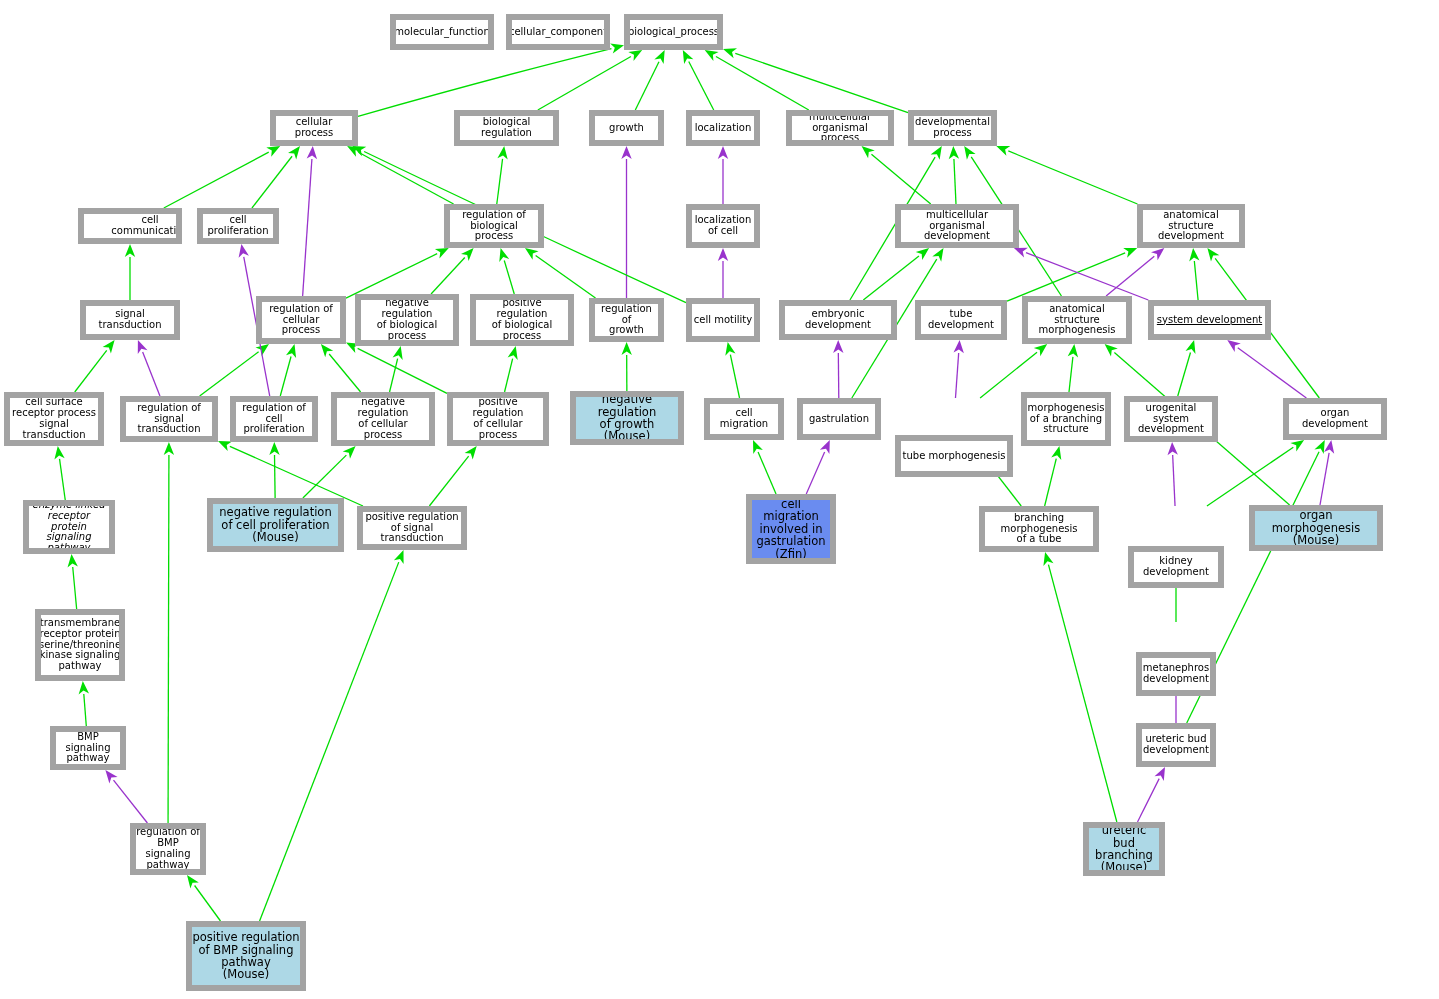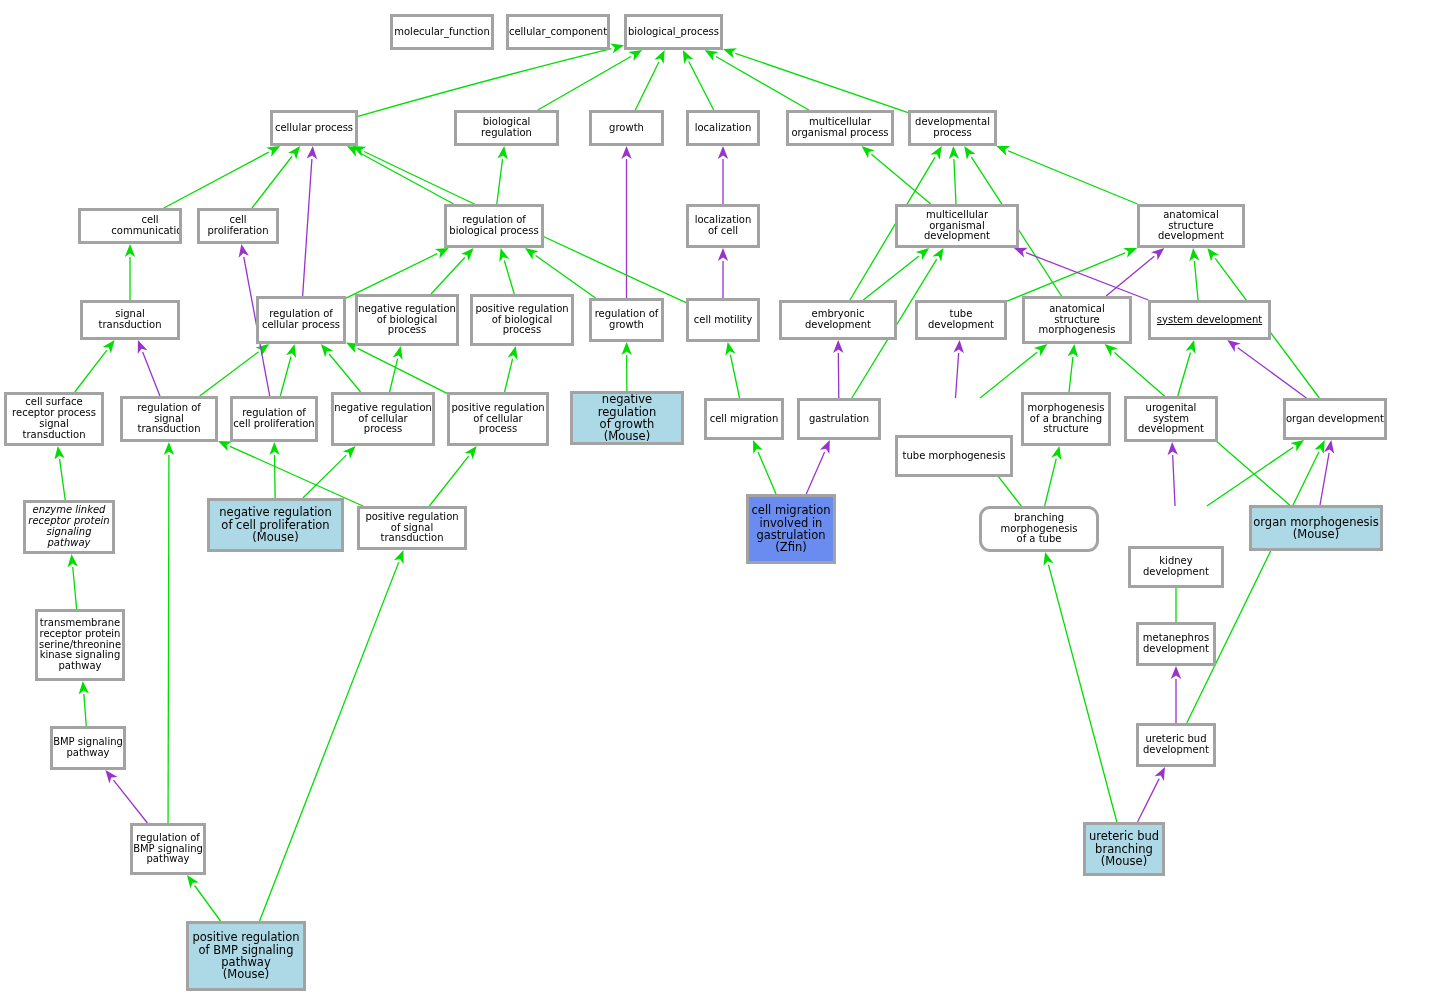--- a/index.html
+++ b/index.html
@@ -3,21 +3,21 @@
 <meta charset="utf-8">
 <style>
   html,body{margin:0;padding:0;background:#ffffff;}
   body{
     width:1439px;height:999px;position:relative;overflow:hidden;
     font-family:"DejaVu Sans","Liberation Sans",sans-serif;
   }
   #graph{position:absolute;left:0;top:0;width:1439px;height:999px;}
   .node-box{
     position:absolute;box-sizing:border-box;
-    border:3px solid #a3a3a3;background:#ffffff;
+    border:6px solid #a3a3a3;background:#ffffff;
     display:flex;align-items:center;justify-content:center;
     text-align:center;line-height:1.08;
     color:#000;
     white-space:pre-line;
     overflow:hidden;
   }
   .node-box.plain{font-size:10px;}
   .node-box.hl{font-size:11.5px;}
   .node-box.mouse{background:#ADD8E6;}
   .node-box.zfin{background:#6A8CF0;}
@@ -242,31 +242,31 @@
 signaling pathway</div>
     <div class="node-box hl mouse" style="left: 207px; top: 498px; width: 137px; height: 54px;">negative regulation
 of cell proliferation
 (Mouse)</div>
     <div class="node-box plain" style="left: 357px; top: 506px; width: 110px; height: 44px;">positive regulation
 of signal transduction</div>
     <div class="node-box hl zfin" style="left: 746px; top: 494px; width: 90px; height: 70px;">cell migration
 involved in
 gastrulation
 (Zfin)</div>
-    <div class="node-box plain" style="left: 979px; top: 506px; width: 120px; height: 46px; border-radius: 11px;">branching morphogenesis
+    <div class="node-box plain" style="left: 979px; top: 506px; width: 120px; height: 46px;">branching morphogenesis
 of a tube</div>
     <div class="node-box plain" style="left: 1128px; top: 506px; width: 96px; height: 42px; margin-top: 40px;">kidney development</div>
     <div class="node-box hl mouse" style="left: 1249px; top: 505px; width: 134px; height: 46px;">organ morphogenesis
 (Mouse)</div>
     <div class="node-box plain" style="left: 35px; top: 609px; width: 90px; height: 72px;">transmembrane
 receptor protein
 serine/threonine
 kinase signaling
 pathway</div>
-    <div class="node-box plain" style="left: 1136px; top: 622px; width: 80px; height: 44px;">metanephros
+    <div class="node-box plain" style="left: 1136px; top: 652px; width: 80px; height: 44px;">metanephros
 development</div>
     <div class="node-box plain" style="left: 50px; top: 726px; width: 76px; height: 44px;">BMP signaling
 pathway</div>
     <div class="node-box plain" style="left: 1136px; top: 723px; width: 80px; height: 44px;">ureteric bud
 development</div>
     <div class="node-box plain" style="left: 130px; top: 823px; width: 76px; height: 52px;">regulation of
 BMP signaling
 pathway</div>
     <div class="node-box hl mouse" style="left: 1083px; top: 822px; width: 82px; height: 54px;">ureteric bud
 branching

